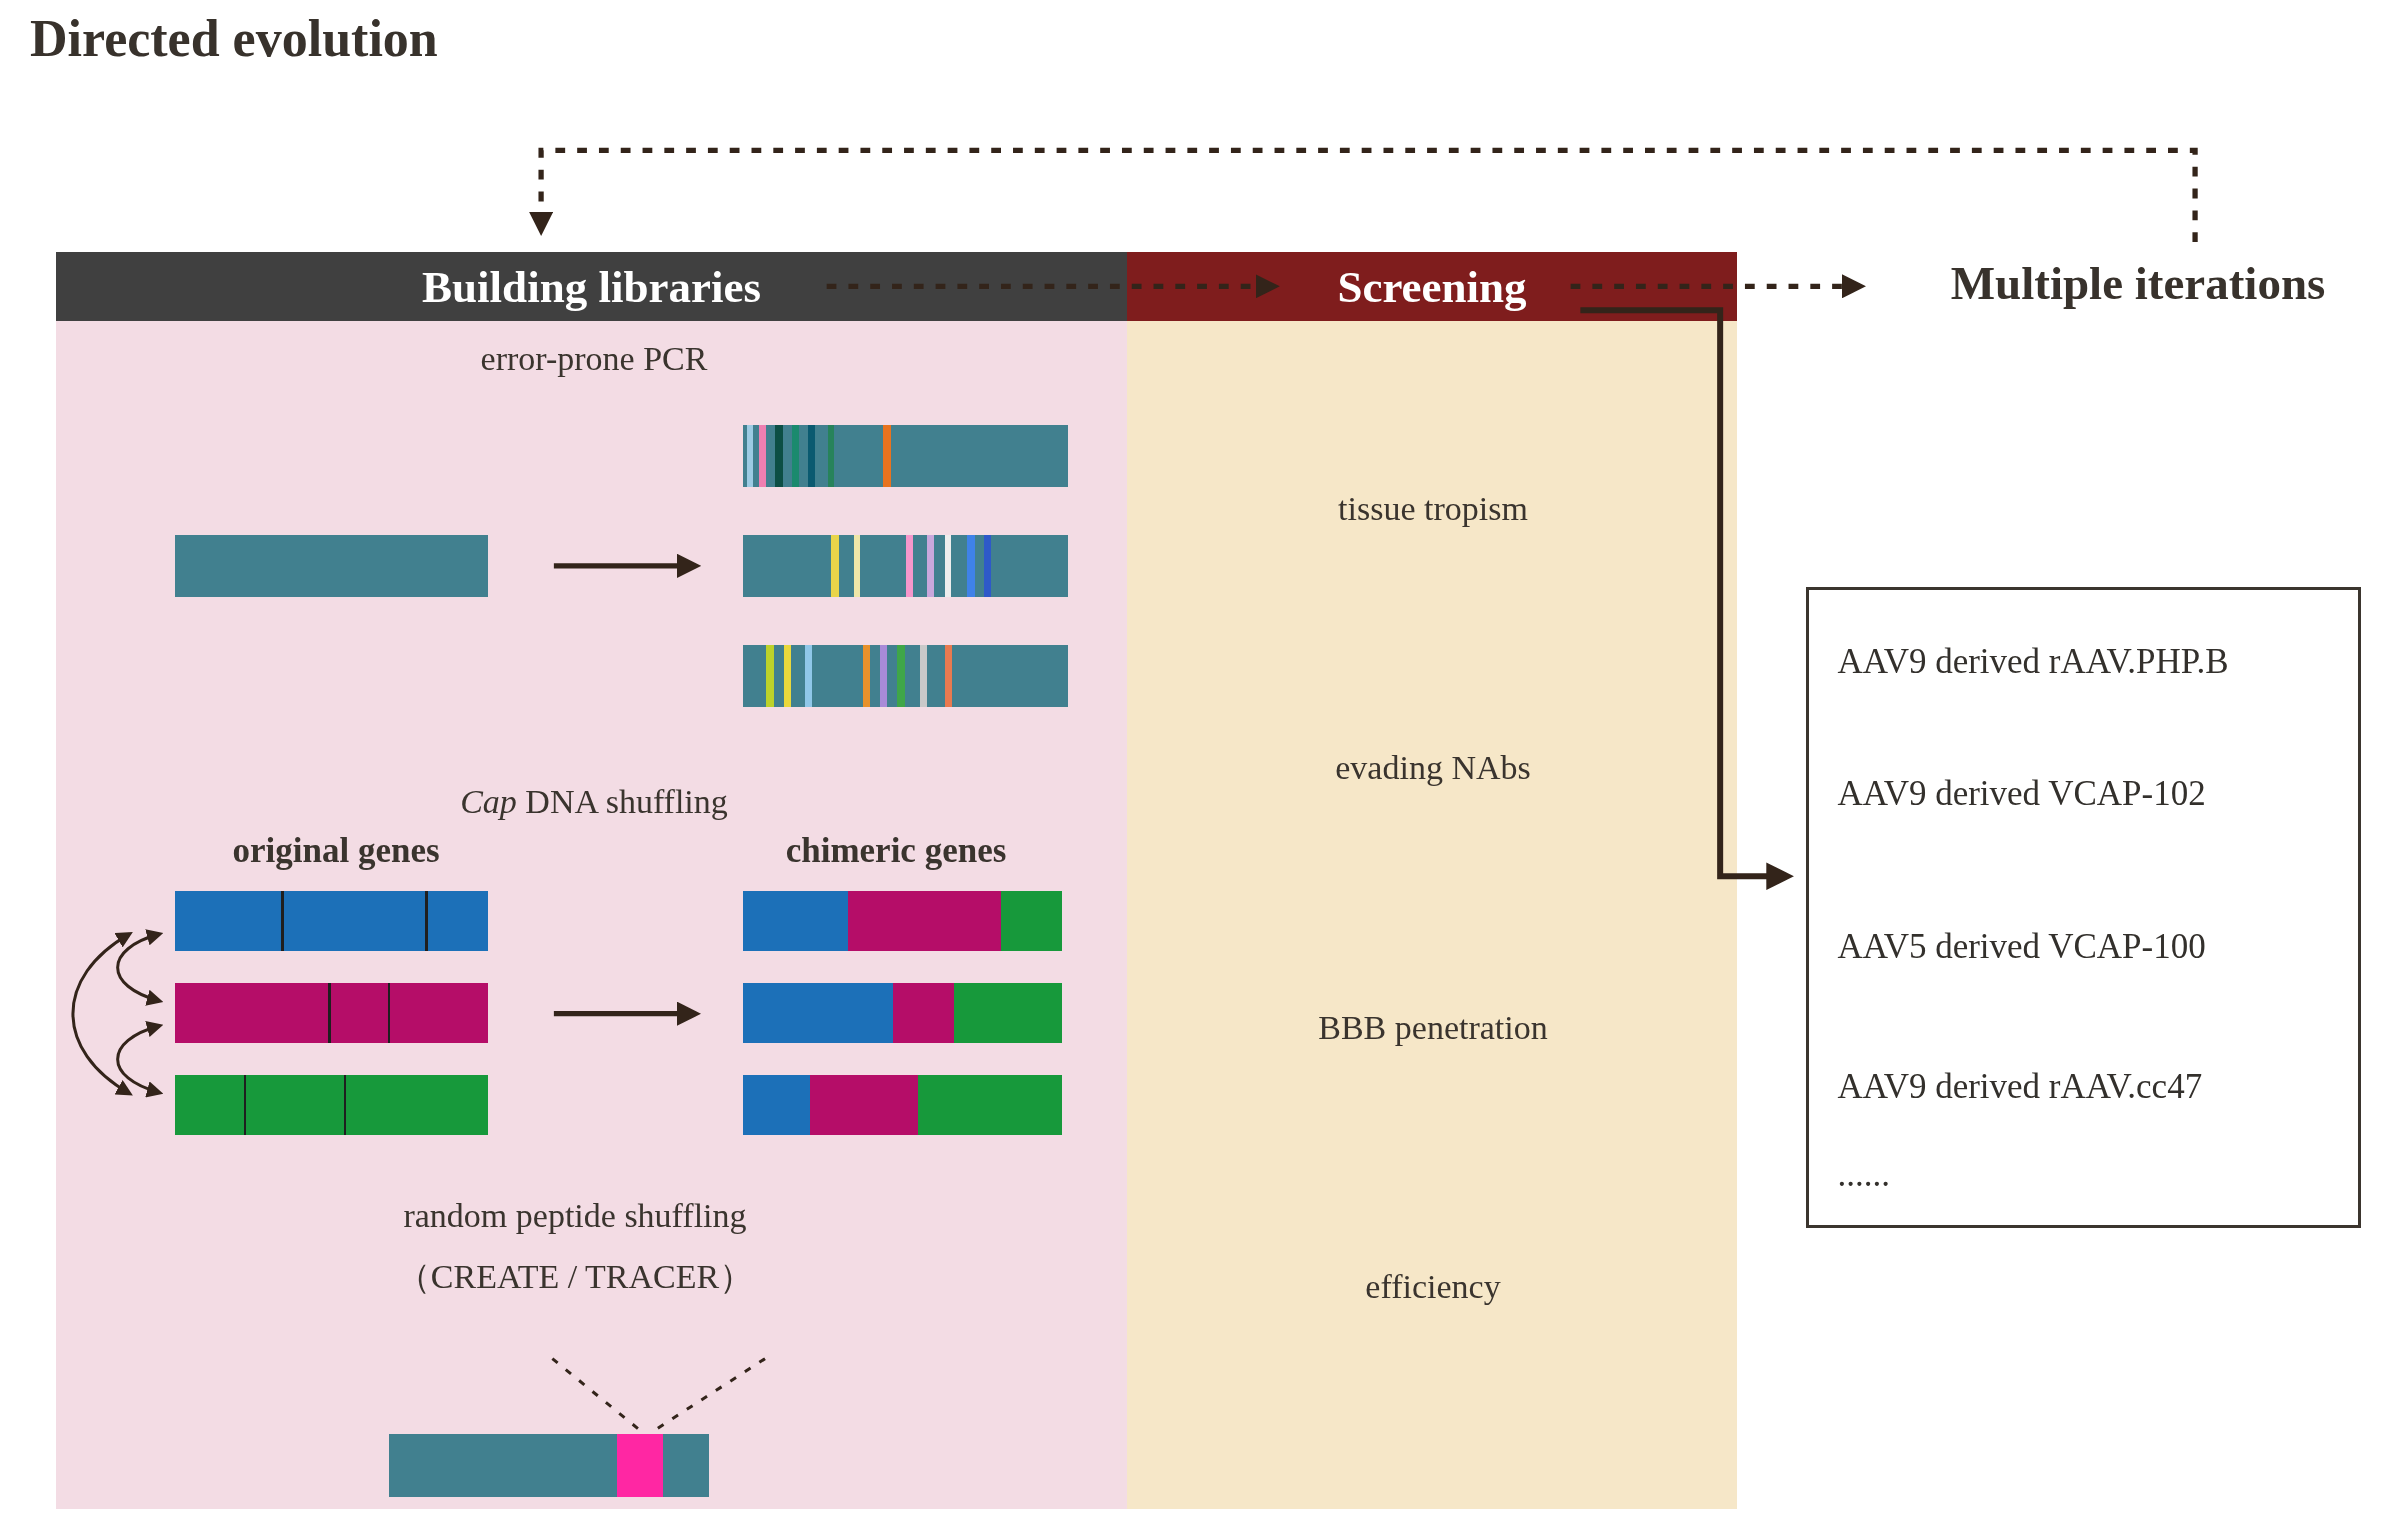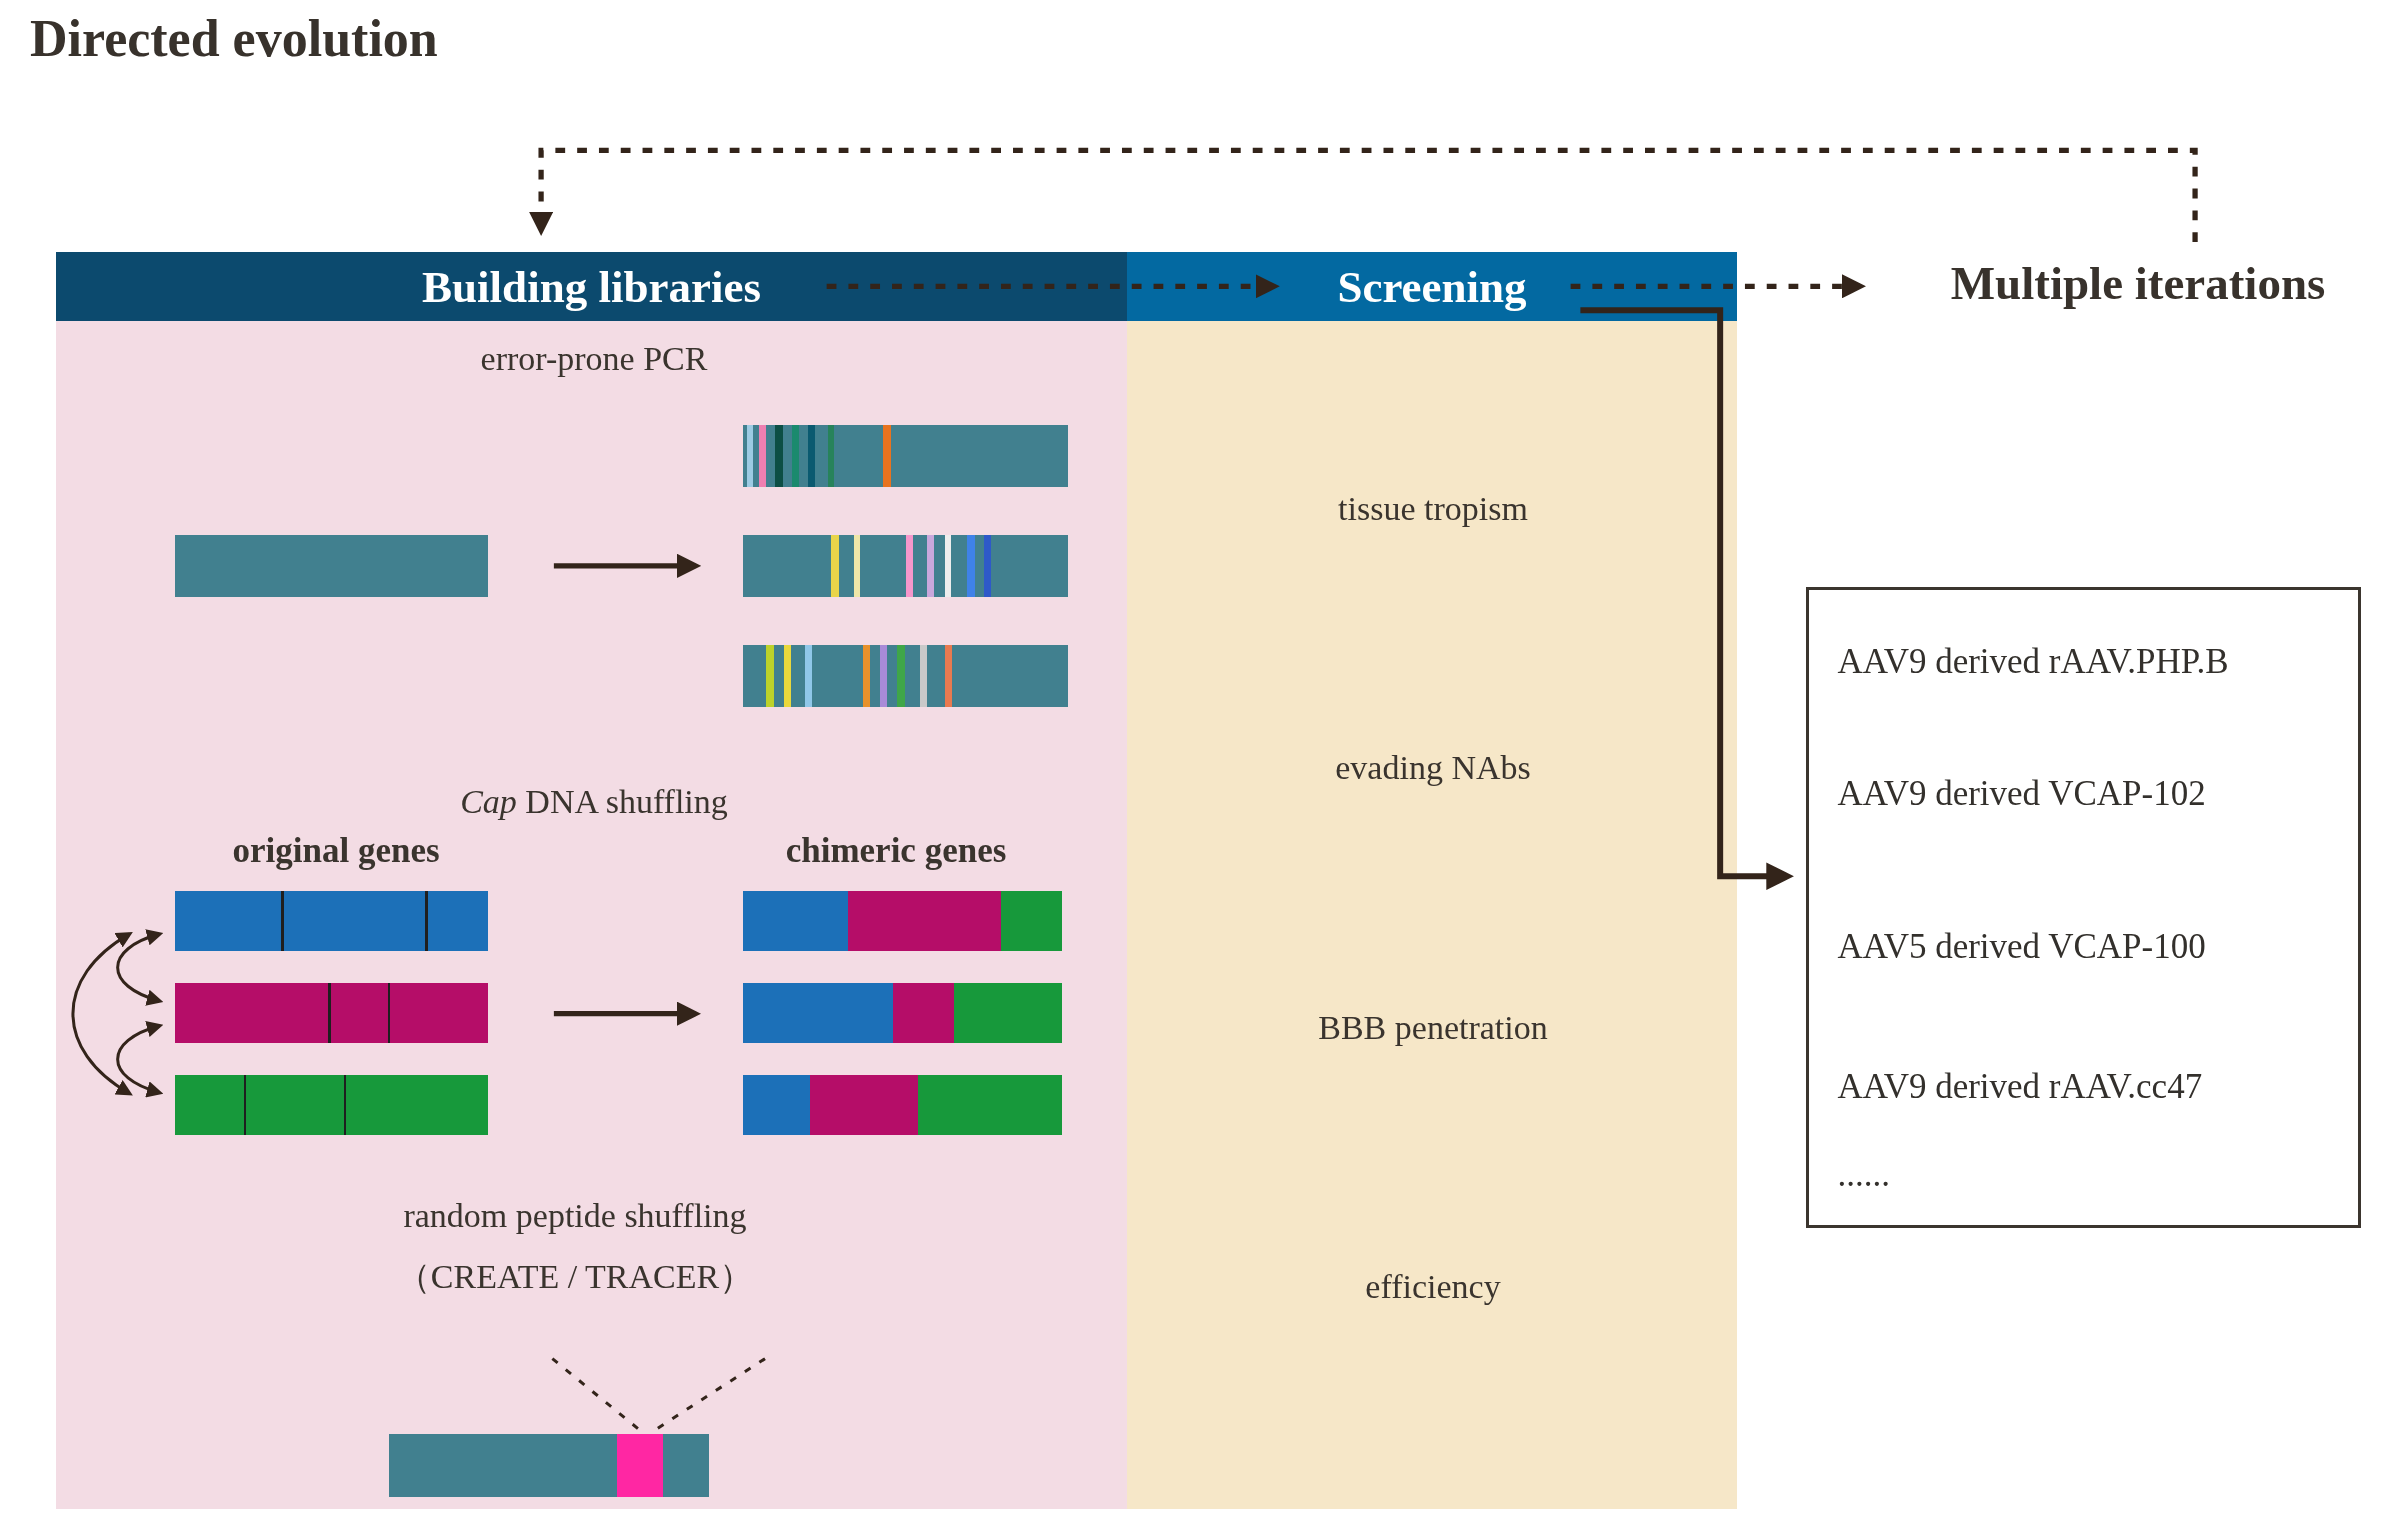--- a/index.html
+++ b/index.html
@@ -4,22 +4,22 @@
 <style>
   html,body{margin:0;padding:0;background:#ffffff;}
   .canvas{
     position:relative;width:2389px;height:1536px;background:#ffffff;
     font-family:"Liberation Serif","DejaVu Serif",serif;color:#3A342E;overflow:hidden;
   }
   .fig-title{position:absolute;left:30px;top:9px;font-size:52px;font-weight:bold;color:#38322C;}
 
   .panel-header{position:absolute;top:252px;height:69px;display:flex;align-items:center;justify-content:center;
     color:#ffffff;font-weight:bold;font-size:45px;}
-  .hdr-building{left:56px;width:1071px;background:#0c4a6e;}
-  .hdr-screening{left:1127px;width:610px;background:#0369a1;}
+  .hdr-building{left:56px;width:1071px;background:#404040;}
+  .hdr-screening{left:1127px;width:610px;background:#7f1d1d;}
 
   .panel-body{position:absolute;top:321px;height:1188px;}
   .body-building{left:56px;width:1071px;background:#F3DCE4;}
   .body-screening{left:1127px;width:610px;background:#F6E7C8;}
 
   .label{position:absolute;font-size:34px;white-space:nowrap;color:#3A342E;}
   .center{transform:translateX(-50%);}
   .bold{font-weight:bold;font-size:35px;}
   .small{font-size:34px;}
   .iterations{position:absolute;font-size:47px;font-weight:bold;color:#38322C;white-space:nowrap;}

